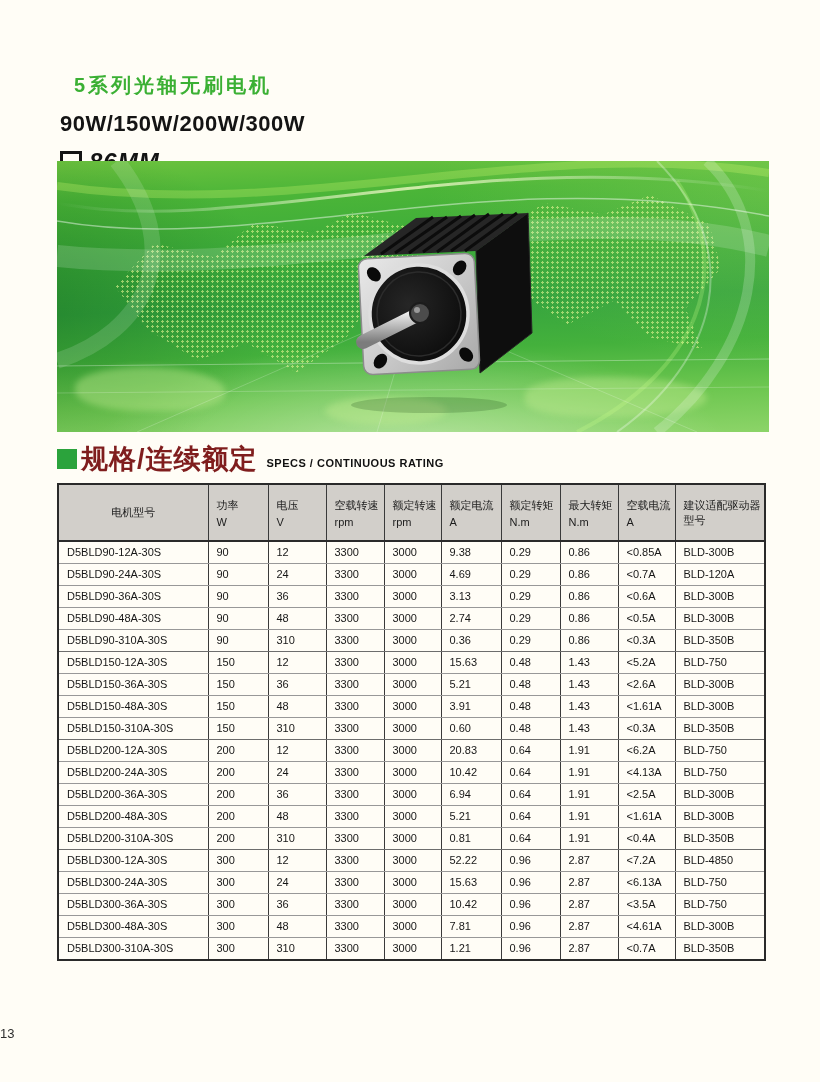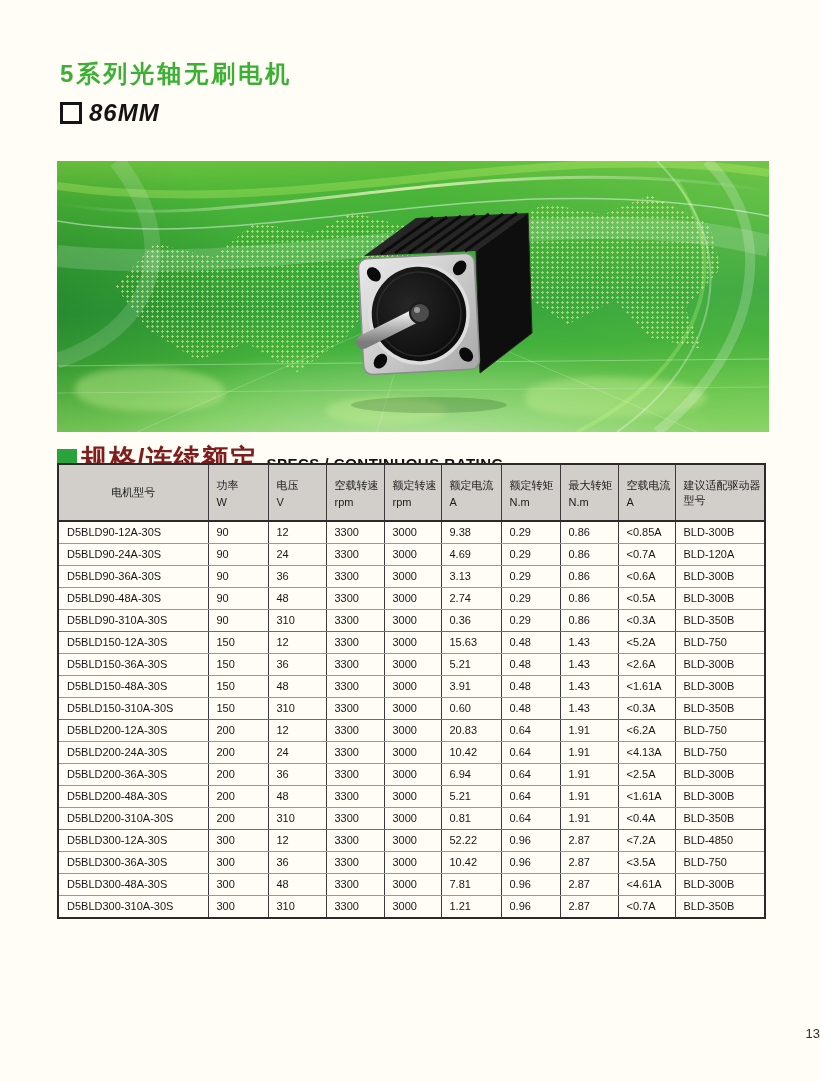--- a/index.html
+++ b/index.html
@@ -6,22 +6,22 @@
   body{
     width:820px;height:1082px;
     background:#fffdf6;
     font-family:"Liberation Sans","DejaVu Sans",sans-serif;
     position:relative;overflow:hidden;
     color:#1a1a1a;
   }
   
   .title-block{position:absolute;left:60px;top:60px;}
   .title-cn{
-    font-size:24px;font-weight:bold;letter-spacing:3px;
-    color:#3bb034;margin:0;line-height:1.15;
+    font-size:20px;font-weight:bold;letter-spacing:3px;
+    color:#3bb034;margin:14px;line-height:1.15;
   }
   .title-sub{
     font-size:22px;font-weight:bold;letter-spacing:.5px;
     color:#141414;margin-top:3px;line-height:1.2;
   }
   .frame-row{display:flex;align-items:center;margin-top:11px;}
   .frame-square{
     width:16px;height:16px;border:3px solid #141414;
     margin-right:7px;background:transparent;flex:0 0 auto;
   }
@@ -55,25 +55,25 @@
   #blob1{left:18px;top:206px;width:150px;height:44px;border-radius:50% 60% 40% 50%;}
   #blob2{left:468px;top:216px;width:182px;height:40px;border-radius:45% 55% 50% 40%;}
   #blob3{left:268px;top:236px;width:122px;height:28px;border-radius:50%;}
   .banner-fx,.motor-art{position:absolute;left:0;top:0;}
   .motor-art{left:272px;top:48px;}
 
   
   .section-header{position:absolute;left:57px;top:441px;display:flex;align-items:center;}
   .section-bullet{width:20px;height:20px;background:#2ba33c;margin-right:4px;flex:0 0 auto;}
   .section-cn{font-size:27px;font-weight:bold;letter-spacing:1px;color:#7f1d1d;}
-  .section-en{font-size:15px;font-weight:bold;letter-spacing:.5px;color:#111;margin-left:9px;padding-top:8px;}
+  .section-en{font-size:11px;font-weight:bold;letter-spacing:.5px;color:#111;margin-left:9px;padding-top:8px;}
 
   
   .spec-table{
-    position:absolute;left:57px;top:463px;width:707px;
+    position:absolute;left:57px;top:483px;width:707px;
     border-collapse:collapse;table-layout:fixed;
     border:2px solid #2a2a2a;
     font-size:11px;
   }
   .spec-table th{
     background:#d2cfca;font-weight:normal;color:#1c1c1c;
     text-align:left;vertical-align:middle;
     padding:4px 2px 4px 8px;height:47px;
     border-left:1px solid #3a3a3a;border-bottom:2px solid #2a2a2a;
   }
@@ -84,28 +84,29 @@
     border-left:1px solid #3a3a3a;border-bottom:1px solid #989898;
     white-space:nowrap;overflow:hidden;color:#161616;vertical-align:middle;
   }
   .spec-table td:first-child{border-left:none;}
   .spec-table tr.group-end td{border-bottom:1px solid #6d6d6d;}
   .spec-table tbody tr:last-child td{border-bottom:none;}
 
   
   .page-number{
     position:absolute;left:0;top:1026px;width:100%;
-    text-align:right;font-size:13px;color:#2e2e2e;
+    text-align:left;font-size:13px;color:#2e2e2e;
   }
 </style>
 </head>
 <body>
 
 <div class="title-block">
   <div class="title-cn">5系列光轴无刷电机</div>
+  <div class="title-sub">90W/150W/200W/300W</div>
   <div class="frame-row">
     <span class="frame-square"></span>
     <span class="frame-size">86MM</span>
   </div>
 </div>
 
 <div class="banner">
   <div class="banner-shade"></div>
   <div class="dots" id="dots-left"></div>
   <div class="dots" id="dots-right"></div>
@@ -411,20 +412,32 @@
         <td>12</td>
         <td>3300</td>
         <td>3000</td>
         <td>52.22</td>
         <td>0.96</td>
         <td>2.87</td>
         <td>&lt;7.2A</td>
         <td>BLD-4850</td>
       </tr>
       <tr>
+        <td>D5BLD300-24A-30S</td>
+        <td>300</td>
+        <td>24</td>
+        <td>3300</td>
+        <td>3000</td>
+        <td>15.63</td>
+        <td>0.96</td>
+        <td>2.87</td>
+        <td>&lt;6.13A</td>
+        <td>BLD-750</td>
+      </tr>
+      <tr>
         <td>D5BLD300-36A-30S</td>
         <td>300</td>
         <td>36</td>
         <td>3300</td>
         <td>3000</td>
         <td>10.42</td>
         <td>0.96</td>
         <td>2.87</td>
         <td>&lt;3.5A</td>
         <td>BLD-750</td>

